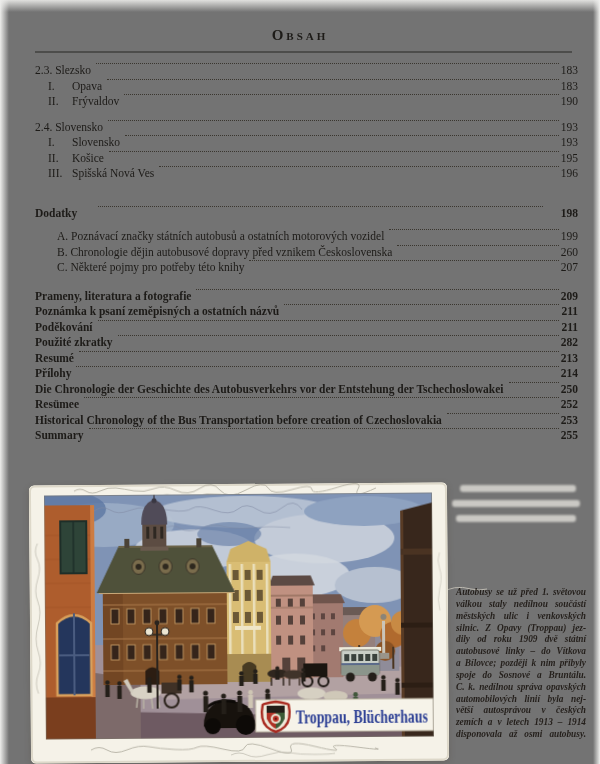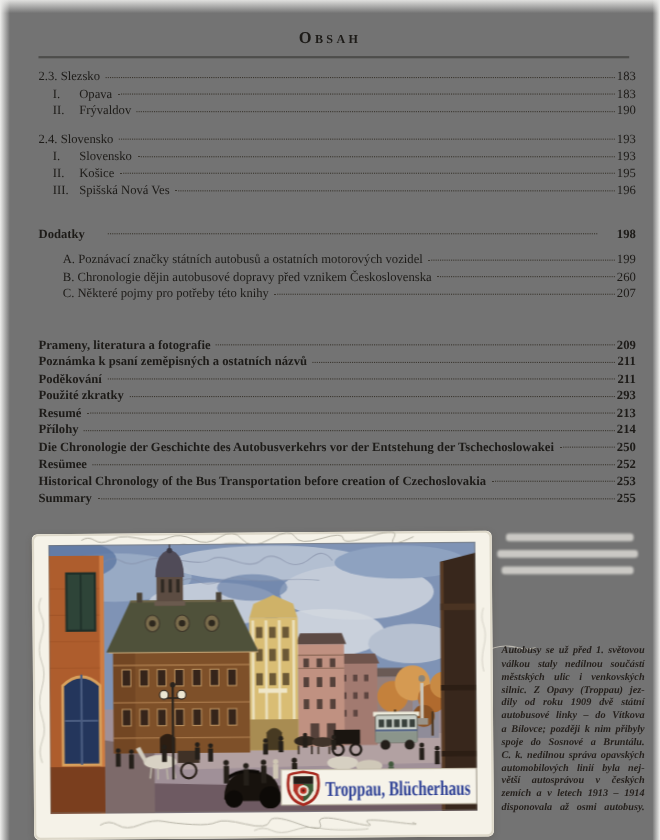--- a/index.html
+++ b/index.html
@@ -10,32 +10,32 @@
   .scan-left{position:absolute;top:0;left:0;bottom:0;width:9px;
         background:linear-gradient(90deg,#ededeb,rgba(251,251,249,0));}
   .scan-right{position:absolute;top:0;right:0;bottom:0;width:7px;
         background:linear-gradient(270deg,#efefed,rgba(251,251,249,0));}
 
   .header-title{position:absolute;top:27px;left:0;width:100%;text-align:center;
         font-variant:small-caps;font-weight:bold;font-size:15px;letter-spacing:3px;}
   .header-rule{position:absolute;top:51px;left:35px;width:537px;height:2px;background:#4d4d4b;}
 
   .toc{position:absolute;top:63px;left:35px;width:543px;font-size:11.5px;}
-  .toc-row{display:flex;align-items:center;height:15.5px;line-height:15.5px;}
+  .toc-row{display:flex;align-items:flex-start;height:15.5px;line-height:15.5px;}
   .toc-num{display:none;}
   .toc-row.l2 .toc-num{display:block;flex:none;width:24px;margin-left:13px;}
   .toc-row.sub .toc-label{margin-left:22px;}
   .toc-row.bold{font-weight:bold;}
   .toc-label{flex:none;white-space:nowrap;}
   .toc-dots{flex:1;border-bottom:1.5px dotted #3a362f;margin:0 2px 1px 5px;min-width:8px;}
   .toc-page{flex:none;}
   .toc-row.gap1{margin-top:10px;}
   .toc-row.gap2{margin-top:24px;gap:16px;}
   .toc-row.gap3{margin-top:8px;}
-  .toc-row.gap4{margin-top:31px;}
+  .toc-row.gap4{margin-top:13px;}
 
   .ghost{position:absolute;background:#e7e5df;border-radius:3px;filter:blur(1px);opacity:.75;}
 
   .postcard{position:absolute;left:30px;top:484px;width:418px;height:278px;
         transform:rotate(-0.45deg);border-radius:5px;
         box-shadow:0 2px 6px rgba(80,70,55,.30), inset 0 0 14px rgba(150,140,115,.25);
         background:#f5f2e8;}
   .postcard svg{display:block;border-radius:5px;}
 
   .caption{position:absolute;left:456px;top:587px;width:130px;
@@ -151,21 +151,21 @@
 
         <span class="toc-label">Poděkování</span>
         <span class="toc-dots"></span>
         <span class="toc-page">211</span>
       </div>
 
       <div class="toc-row bold">
 
         <span class="toc-label">Použité zkratky</span>
         <span class="toc-dots"></span>
-        <span class="toc-page">293</span>
+        <span class="toc-page">282</span>
       </div>
 
       <div class="toc-row bold">
 
         <span class="toc-label">Resumé</span>
         <span class="toc-dots"></span>
         <span class="toc-page">213</span>
       </div>
 
       <div class="toc-row bold">

